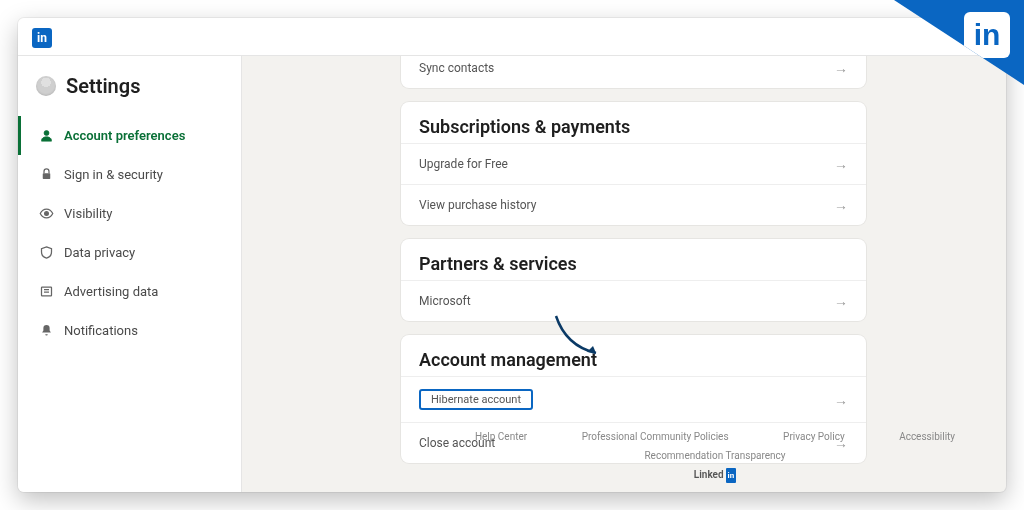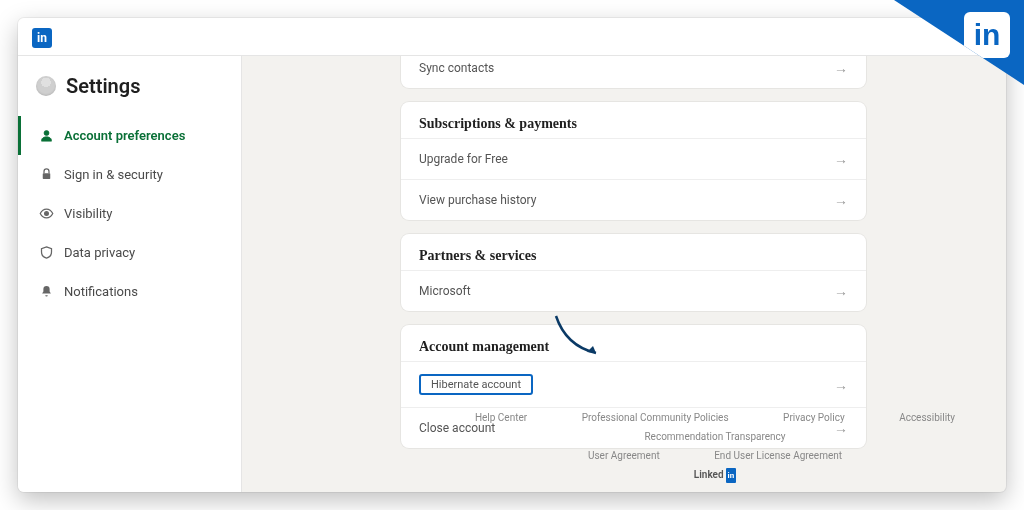--- a/index.html
+++ b/index.html
@@ -13,21 +13,21 @@
     .avatar { width:20px; height:20px; border-radius:50%; background:radial-gradient(circle at 50% 32%,#e0e0e0 0 28%,#cfcfcf 28% 100%); box-shadow:inset 0 -1px 2px rgba(0,0,0,.12); }
     .settings-title { font-size:20px; font-weight:600; color:#1f1f1f; }
     .nav { padding-top:6px; }
     .nav-item { display:flex; align-items:center; gap:10px; padding:12px 18px; font-size:13px; color:#4a4a4a; cursor:pointer; border-left:3px solid transparent; }
     .nav-item.active { color:#0a7037; font-weight:600; border-left-color:#0a7037; }
     .nav-item svg { width:15px; height:15px; flex-shrink:0; }
     .nav-item.active svg { stroke:#0a7037; fill:#0a7037; }
     .main { position:absolute; top:38px; left:203px; right:0; bottom:0; overflow:hidden; }
     .card { background:#fff; border-radius:8px; margin:0 140px 14px 180px; box-shadow:0 0 0 1px rgba(0,0,0,0.05); overflow:hidden; }
     .card:first-child { margin-top:-8px; }
-    .card-title { padding:14px 18px 6px 18px; font-size:14px; font-weight:600; color:#1f1f1f;font-family:Liberation Serif, serif; }
+    .card-title { padding:14px 18px 6px 18px; font-size:18px; font-weight:600; color:#1f1f1f; }
     .card-row { display:flex; align-items:center; justify-content:space-between; padding:12px 18px; font-size:12px; color:#555; border-top:1px solid #eee; cursor:pointer; }
     .card-row:first-of-type { border-top:none; }
     .card-row.no-title-sep { border-top:1px solid #eee; }
     .arrow { color:#999; font-size:14px; }
     .hibernate-highlight { display:inline-block; border:2px solid #0a66c2; border-radius:3px; padding:2px 10px; font-size:11px; color:#555; }
     .annot-arrow { position:absolute; top:255px; left:330px; pointer-events:none; }
     .corner-badge { position:absolute; top:0; right:0; width:130px; height:85px; background:#0a66c2; clip-path:polygon(100% 0,100% 100%,0 0); z-index:20; }
     .corner-badge .in-box { position:absolute; top:12px; right:14px; width:46px; height:46px; background:#fff; border-radius:6px; display:flex; align-items:center; justify-content:center; color:#0a66c2; font-weight:900; font-size:30px; font-family:Arial,sans-serif; }
     .footer { position:absolute; bottom:8px; left:203px; right:0; text-align:center; font-size:10px; color:#888; line-height:1.9; }
     .footer a { color:#888; text-decoration:none; margin:0 26px; cursor:pointer; }
@@ -72,20 +72,28 @@
               <path d="M2 12s3.5-7 10-7 10 7 10 7-3.5 7-10 7S2 12 2 12z"></path>
               <circle cx="12" cy="12" r="3" fill="#666"></circle>
             </svg>
           <span>Visibility</span>
         </div>
         <div class="nav-item">
           <svg viewBox="0 0 24 24" fill="none" stroke="#666" stroke-width="2">
               <path d="M12 3l8 3v5c0 5-3.5 9-8 10-4.5-1-8-5-8-10V6z"></path>
             </svg>
           <span>Data privacy</span>
+        </div>
+        <div class="nav-item">
+          <svg viewBox="0 0 24 24" fill="none" stroke="#666" stroke-width="2">
+              <rect x="4" y="5" width="16" height="14" rx="1"></rect>
+              <line x1="8" y1="9" x2="16" y2="9"></line>
+              <line x1="8" y1="13" x2="16" y2="13"></line>
+            </svg>
+          <span>Advertising data</span>
         </div>
         <div class="nav-item">
           <svg viewBox="0 0 24 24" fill="#666">
               <path d="M12 3a5 5 0 00-5 5v4l-2 3h14l-2-3V8a5 5 0 00-5-5zM10 18a2 2 0 004 0z"></path>
             </svg>
           <span>Notifications</span>
         </div>
       </nav>
     </aside>
 
@@ -135,23 +143,19 @@
       </svg>
 
       <div class="footer">
         <div>
           <a>Help Center</a>
           <a>Professional Community Policies</a>
           <a>Privacy Policy</a>
           <a>Accessibility</a>
           <a>Recommendation Transparency</a>
         </div>
-        <div>
-          <a>User Agreement</a>
-          <a>End User License Agreement</a>
-        </div>
         <div class="footer-brand">
           <span>Linked</span><span class="bx">in</span>
         </div>
       </div>
     </main>
   </div>
 </div>
 
 </body></html>

